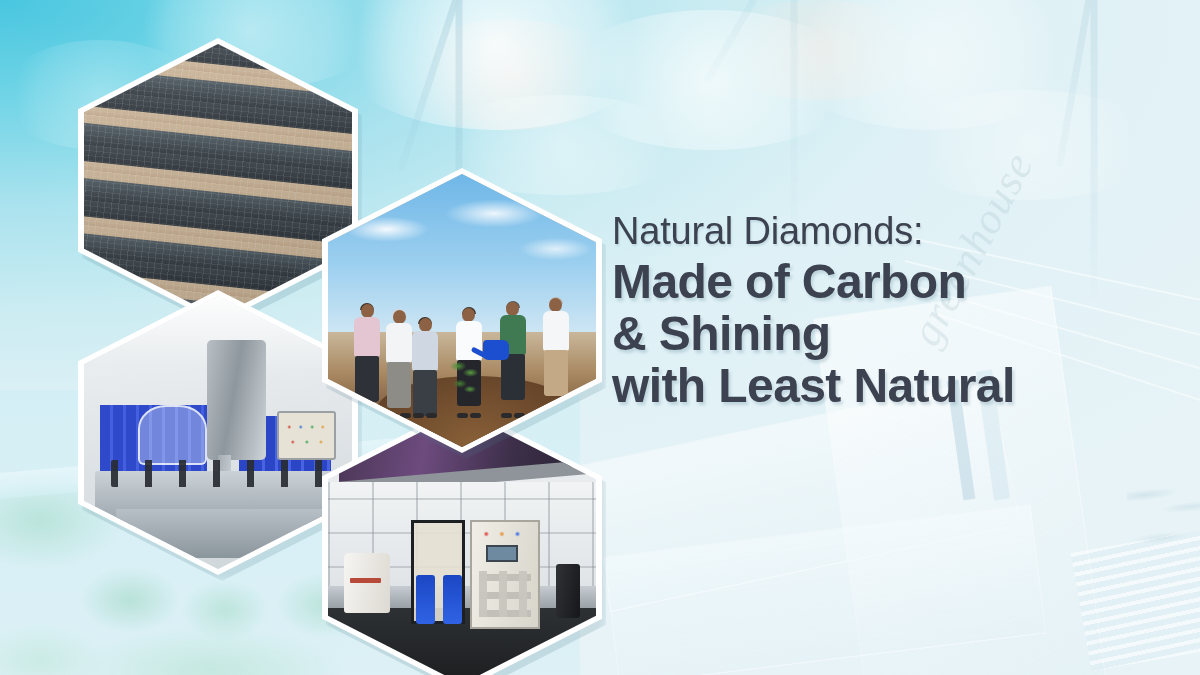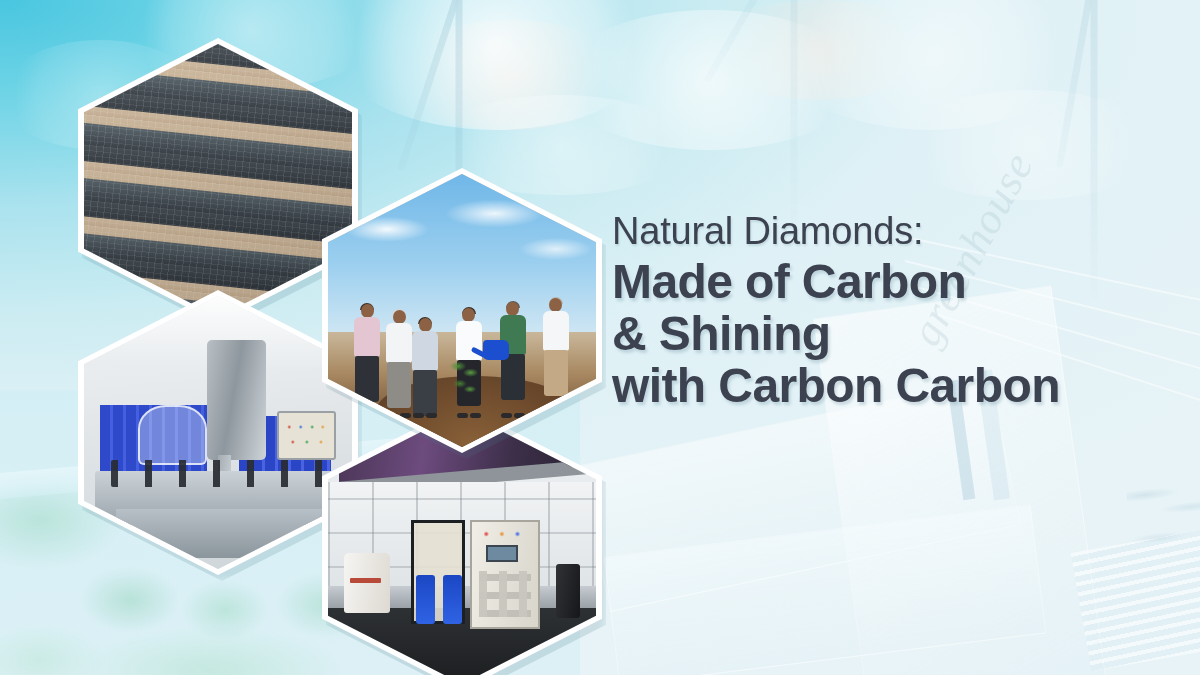--- a/index.html
+++ b/index.html
@@ -608,17 +608,17 @@
         <div class="can"></div>
         <div class="sapling"></div>
       </div>
     </div>
   </div>
 
   <div id="headline">
     <div class="l1">Natural Diamonds:</div>
     <div class="l2">Made of Carbon</div>
     <div class="l3">&amp; Shining</div>
-    <div class="l4">with Carbon Carbon</div>
+    <div class="l4">with Least Natural</div>
   </div>
 
 
 </div>
 
 </body></html>

